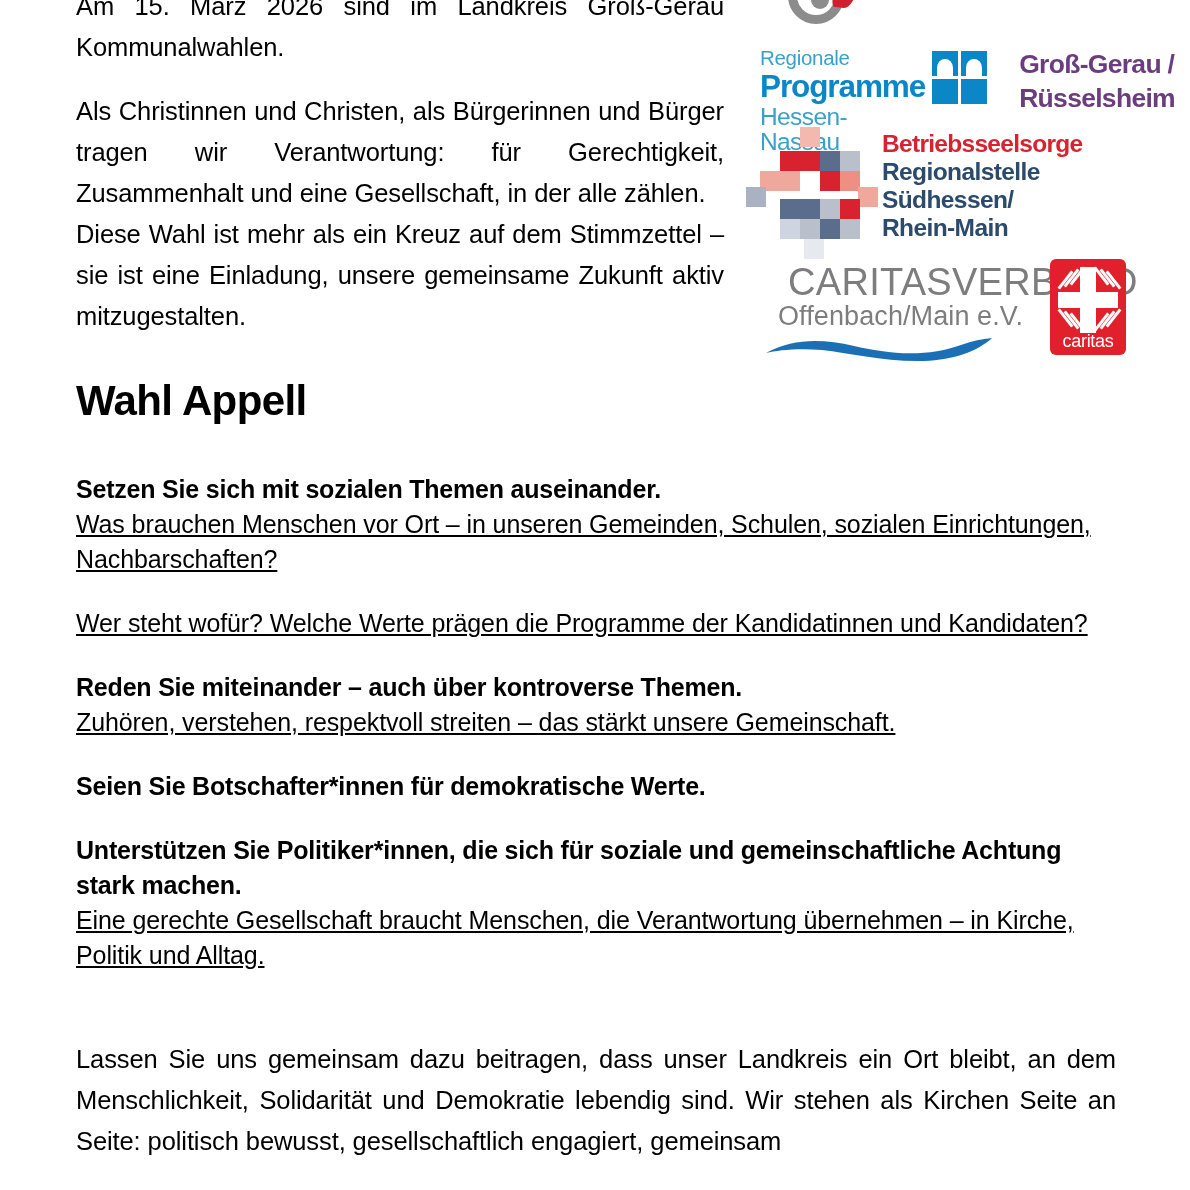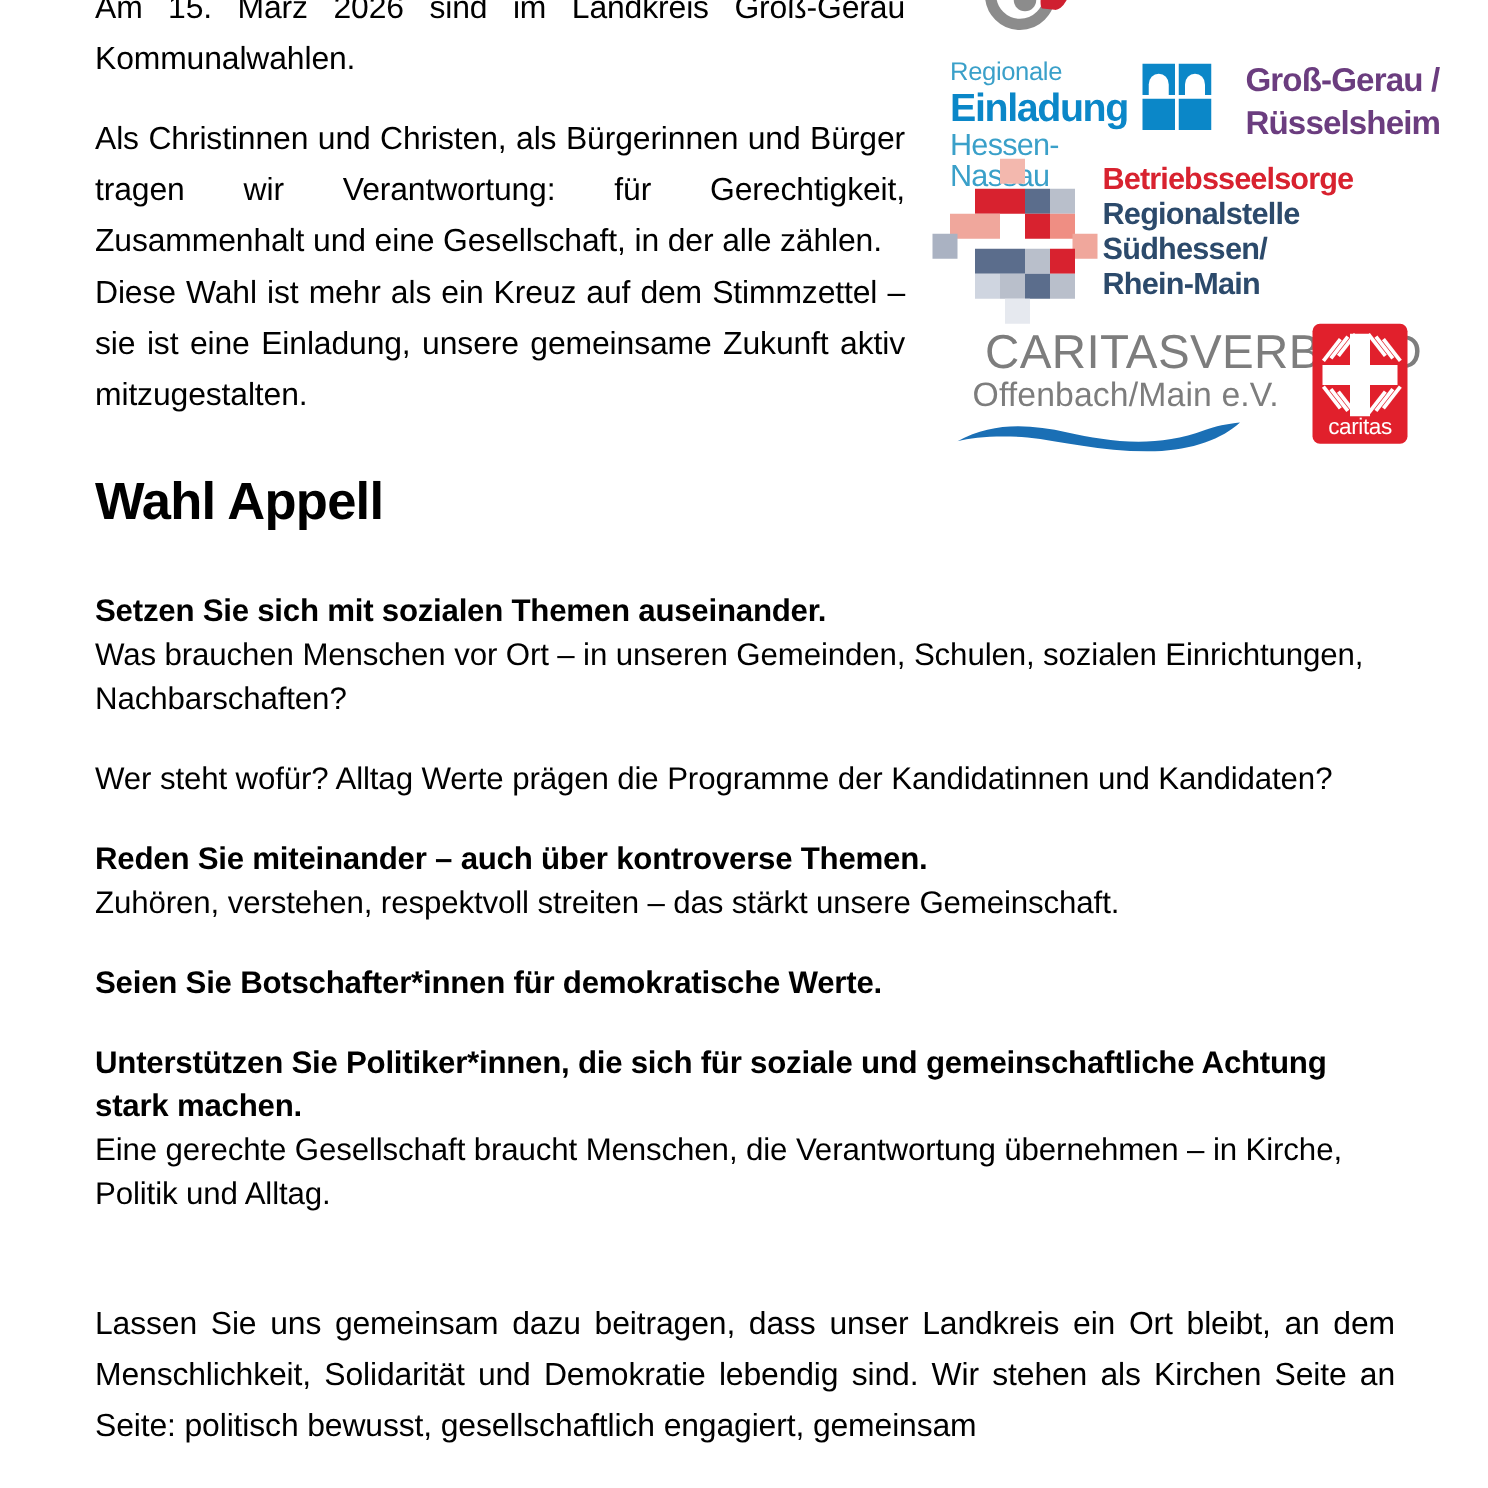--- a/index.html
+++ b/index.html
@@ -70,20 +70,21 @@
     font-weight: bold;
     line-height: 35px;
     letter-spacing: -0.2px;
     margin: 0;
   }
   .appeal-body {
     font-size: 25px;
     line-height: 35px;
     letter-spacing: -0.1px;
     margin: 0;
+    text-decoration: underline;
   }
 
   
   .closing {
     margin-top: 66px;
     width: 1040px;
   }
   .closing .para {
     font-size: 25.5px;
     line-height: 41px;
@@ -327,21 +328,21 @@
     </div>
 
     <h2 class="section-heading">Wahl Appell</h2>
 
     <ul class="appeal-list">
       <li class="appeal-item">
         <p class="appeal-title">Setzen Sie sich mit sozialen Themen auseinander.</p>
         <p class="appeal-body">Was brauchen Menschen vor Ort – in unseren Gemeinden, Schulen, sozialen Einrichtungen, Nachbarschaften?</p>
       </li>
       <li class="appeal-item">
-        <p class="appeal-body">Wer steht wofür? Alltag Werte prägen die Programme der Kandidatinnen und Kandidaten?</p>
+        <p class="appeal-body">Wer steht wofür? Welche Werte prägen die Programme der Kandidatinnen und Kandidaten?</p>
       </li>
       <li class="appeal-item">
         <p class="appeal-title">Reden Sie miteinander – auch über kontroverse Themen.</p>
         <p class="appeal-body">Zuhören, verstehen, respektvoll streiten – das stärkt unsere Gemeinschaft.</p>
       </li>
       <li class="appeal-item">
         <p class="appeal-title">Seien Sie Botschafter*innen für demokratische Werte.</p>
       </li>
       <li class="appeal-item">
         <p class="appeal-title">Unterstützen Sie Politiker*innen, die sich für soziale und gemeinschaftliche Achtung stark machen.</p>
@@ -360,21 +361,21 @@
     <div class="logo-row logo-kreis">
       <div class="kreis-emblem"></div>
       <div class="kreis-swoosh"></div>
 
     </div>
 
     <div class="logo-row logo-diakonie">
       <div class="dk-left">
         <div class="dk-words">
           <div class="dk-regionale">Regionale</div>
-          <div class="dk-diakonie">Einladung</div>
+          <div class="dk-diakonie">Programme</div>
           <div class="dk-hessen">Hessen-Nassau</div>
         </div>
         <div class="dk-mark">
           <span class="dk-q tl"></span>
           <span class="dk-q tr"></span>
           <span class="dk-q bl"></span>
           <span class="dk-q br"></span>
         </div>
       </div>
       <div class="dk-divider"></div>

